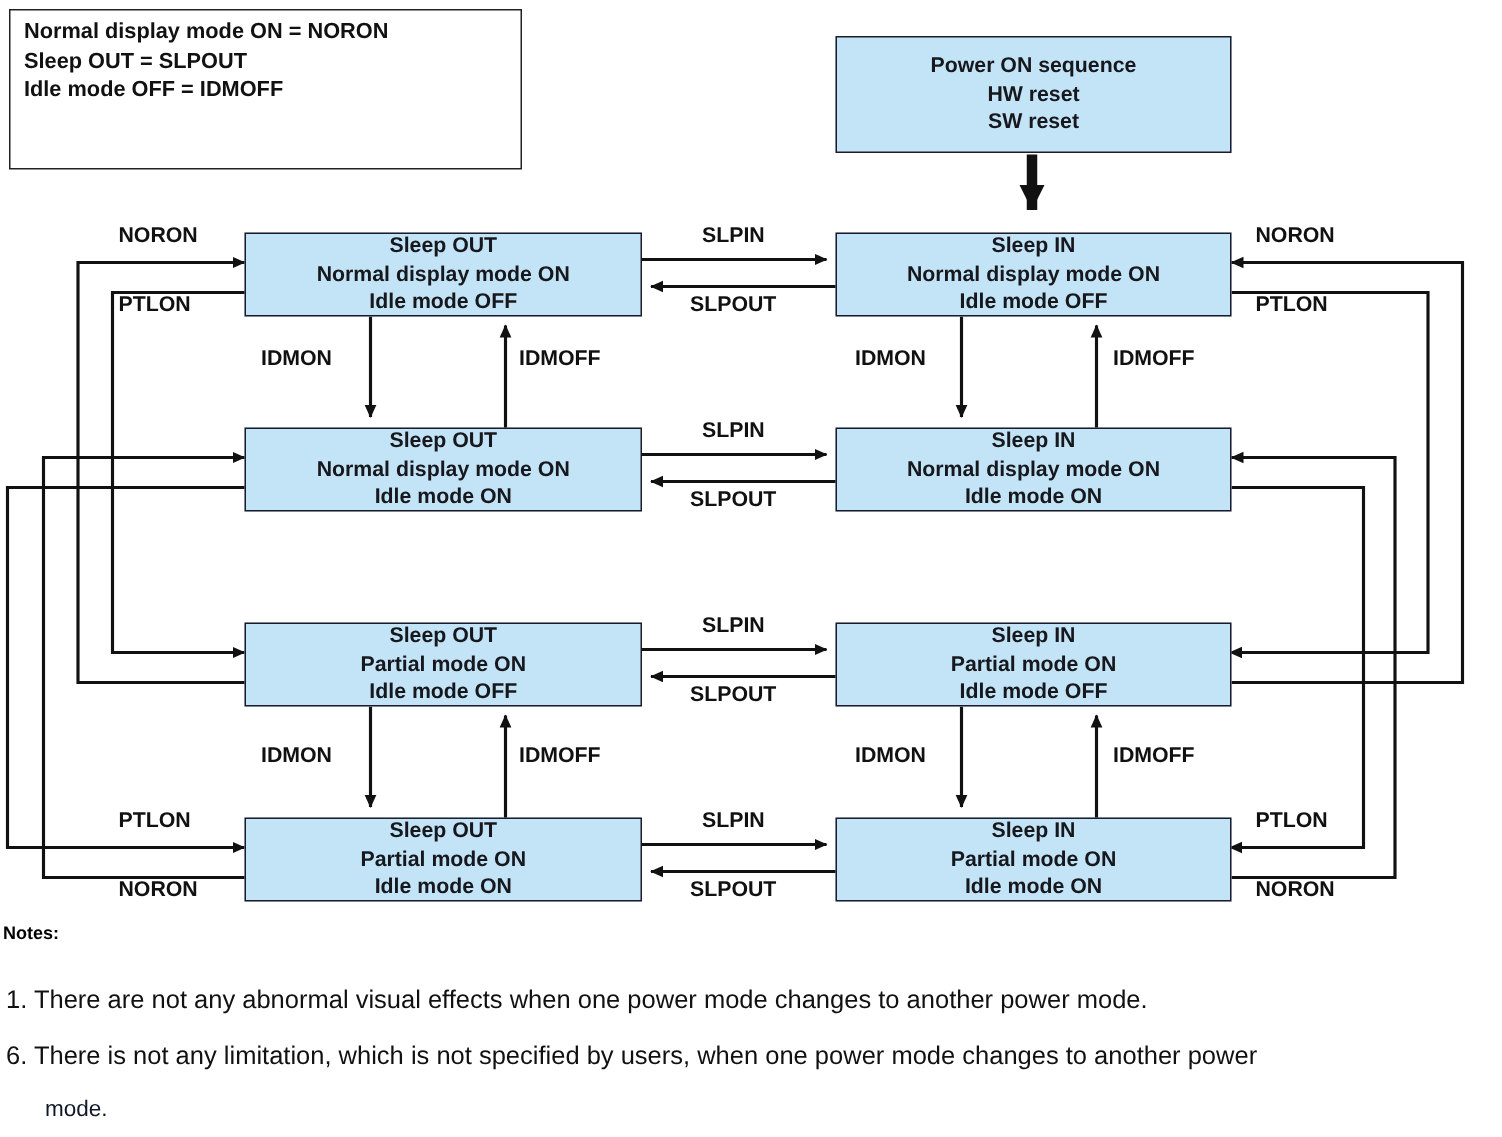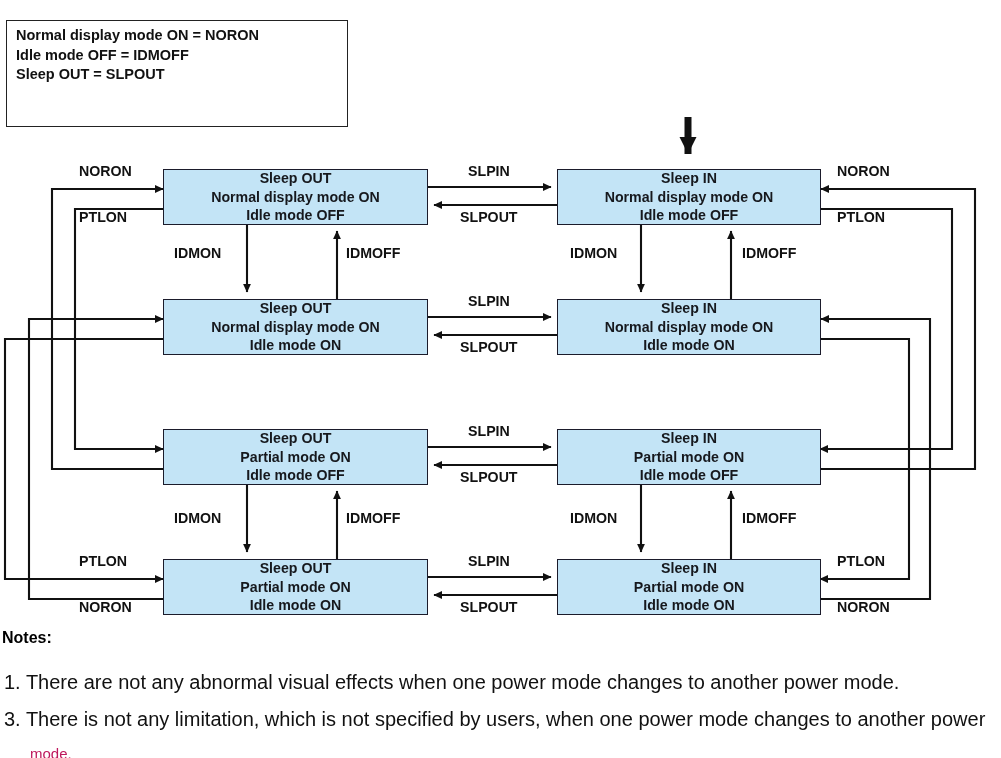--- a/index.html
+++ b/index.html
@@ -1,36 +1,36 @@
 <!DOCTYPE html>
 <html><head>
 <meta charset="utf-8">
 <style>
   html,body{margin:0;padding:0;background:#ffffff;}
   body{width:1001px;height:758px;font-family:"Liberation Sans",sans-serif;overflow:hidden;}
-  #root{position:relative;width:1001px;height:724px;margin-top:14px;}
+  #root{position:relative;width:1001px;height:724px;}
   svg{position:absolute;left:0;top:0;}
   .legend-box{
     position:absolute;left:6px;top:6px;width:342px;height:107px;
     border:1.5px solid #222;background:#ffffff;box-sizing:border-box;
     padding:5px 0 0 9px;
   }
   .legend-line{font-size:14.5px;line-height:19.5px;color:#111;white-space:pre;font-weight:600;}
   .state-box{
     position:absolute;border:1.6px solid #1b1b2b;background:#c3e4f6;
     box-sizing:border-box;display:flex;flex-direction:column;
     align-items:center;justify-content:center;
   }
   .state-line{font-size:14.2px;line-height:18.6px;color:#16181d;white-space:nowrap;font-weight:600;}
   .edge-label{
     position:absolute;font-size:14.2px;color:#111;white-space:nowrap;font-weight:600;
   }
-  .notes-title{position:absolute;left:2px;top:615px;font-size:16px;font-weight:bold;color:#000;}
-  .note-item{position:absolute;font-size:20px;color:#111;white-space:nowrap;}
-  .note-cont{position:absolute;font-size:15px;color:#be185d;white-space:nowrap;}
+  .notes-title{position:absolute;left:2px;top:615px;font-size:12px;font-weight:bold;color:#000;}
+  .note-item{position:absolute;font-size:17px;color:#111;white-space:nowrap;}
+  .note-cont{position:absolute;font-size:15px;color:#0f172a;white-space:nowrap;}
 </style>
 </head>
 <body>
 
 <div id="root">
 
   <svg width="1001" height="758" viewBox="0 0 1001 758">
     <defs>
       <marker id="ah" markerWidth="9" markerHeight="9" refX="8" refY="4.5" orient="auto" markerUnits="userSpaceOnUse">
         <path d="M0,0.6 L8.6,4.5 L0,8.4 z" fill="#111111"></path>
@@ -86,24 +86,29 @@
       <path d="M100,175 L163,175" marker-end="url(#ah)"></path>
       <path d="M100,305 L163,305" marker-end="url(#ah)"></path>
 
       <path d="M890,175 L821,175" marker-end="url(#ah)"></path>
       <path d="M890,305 L821,305" marker-end="url(#ah)"></path>
     </g>
   </svg>
 
   <div class="legend-box">
     <div class="legend-line">Normal display mode ON = NORON</div>
+    <div class="legend-line">Sleep OUT = SLPOUT</div>
     <div class="legend-line">Idle mode OFF = IDMOFF</div>
-    <div class="legend-line">Sleep OUT = SLPOUT</div>
   </div>
 
+  <div class="state-box" style="left:557px;top:24px;width:264px;height:78px;">
+    <div class="state-line">Power ON sequence</div>
+    <div class="state-line">HW reset</div>
+    <div class="state-line">SW reset</div>
+  </div>
 
   <div class="state-box" style="left:163px;top:155px;width:265px;height:56px;">
     <div class="state-line">Sleep OUT</div>
     <div class="state-line">Normal display mode ON</div>
     <div class="state-line">Idle mode OFF</div>
   </div>
   <div class="state-box" style="left:557px;top:155px;width:264px;height:56px;">
     <div class="state-line">Sleep IN</div>
     <div class="state-line">Normal display mode ON</div>
     <div class="state-line">Idle mode OFF</div>
@@ -166,16 +171,16 @@
   <div class="edge-label" style="left:570px;top:231px;">IDMON</div>
   <div class="edge-label" style="left:742px;top:231px;">IDMOFF</div>
 
   <div class="edge-label" style="left:174px;top:496px;">IDMON</div>
   <div class="edge-label" style="left:346px;top:496px;">IDMOFF</div>
   <div class="edge-label" style="left:570px;top:496px;">IDMON</div>
   <div class="edge-label" style="left:742px;top:496px;">IDMOFF</div>
 
   <div class="notes-title">Notes:</div>
   <div class="note-item" style="left:4px;top:657px;">1. There are not any abnormal visual effects when one power mode changes to another power mode.</div>
-  <div class="note-item" style="left:4px;top:694px;">3. There is not any limitation, which is not specified by users, when one power mode changes to another power</div>
+  <div class="note-item" style="left:4px;top:694px;">6. There is not any limitation, which is not specified by users, when one power mode changes to another power</div>
   <div class="note-cont" style="left:30px;top:731px;">mode.</div>
 
 </div>
 
 </body></html>

